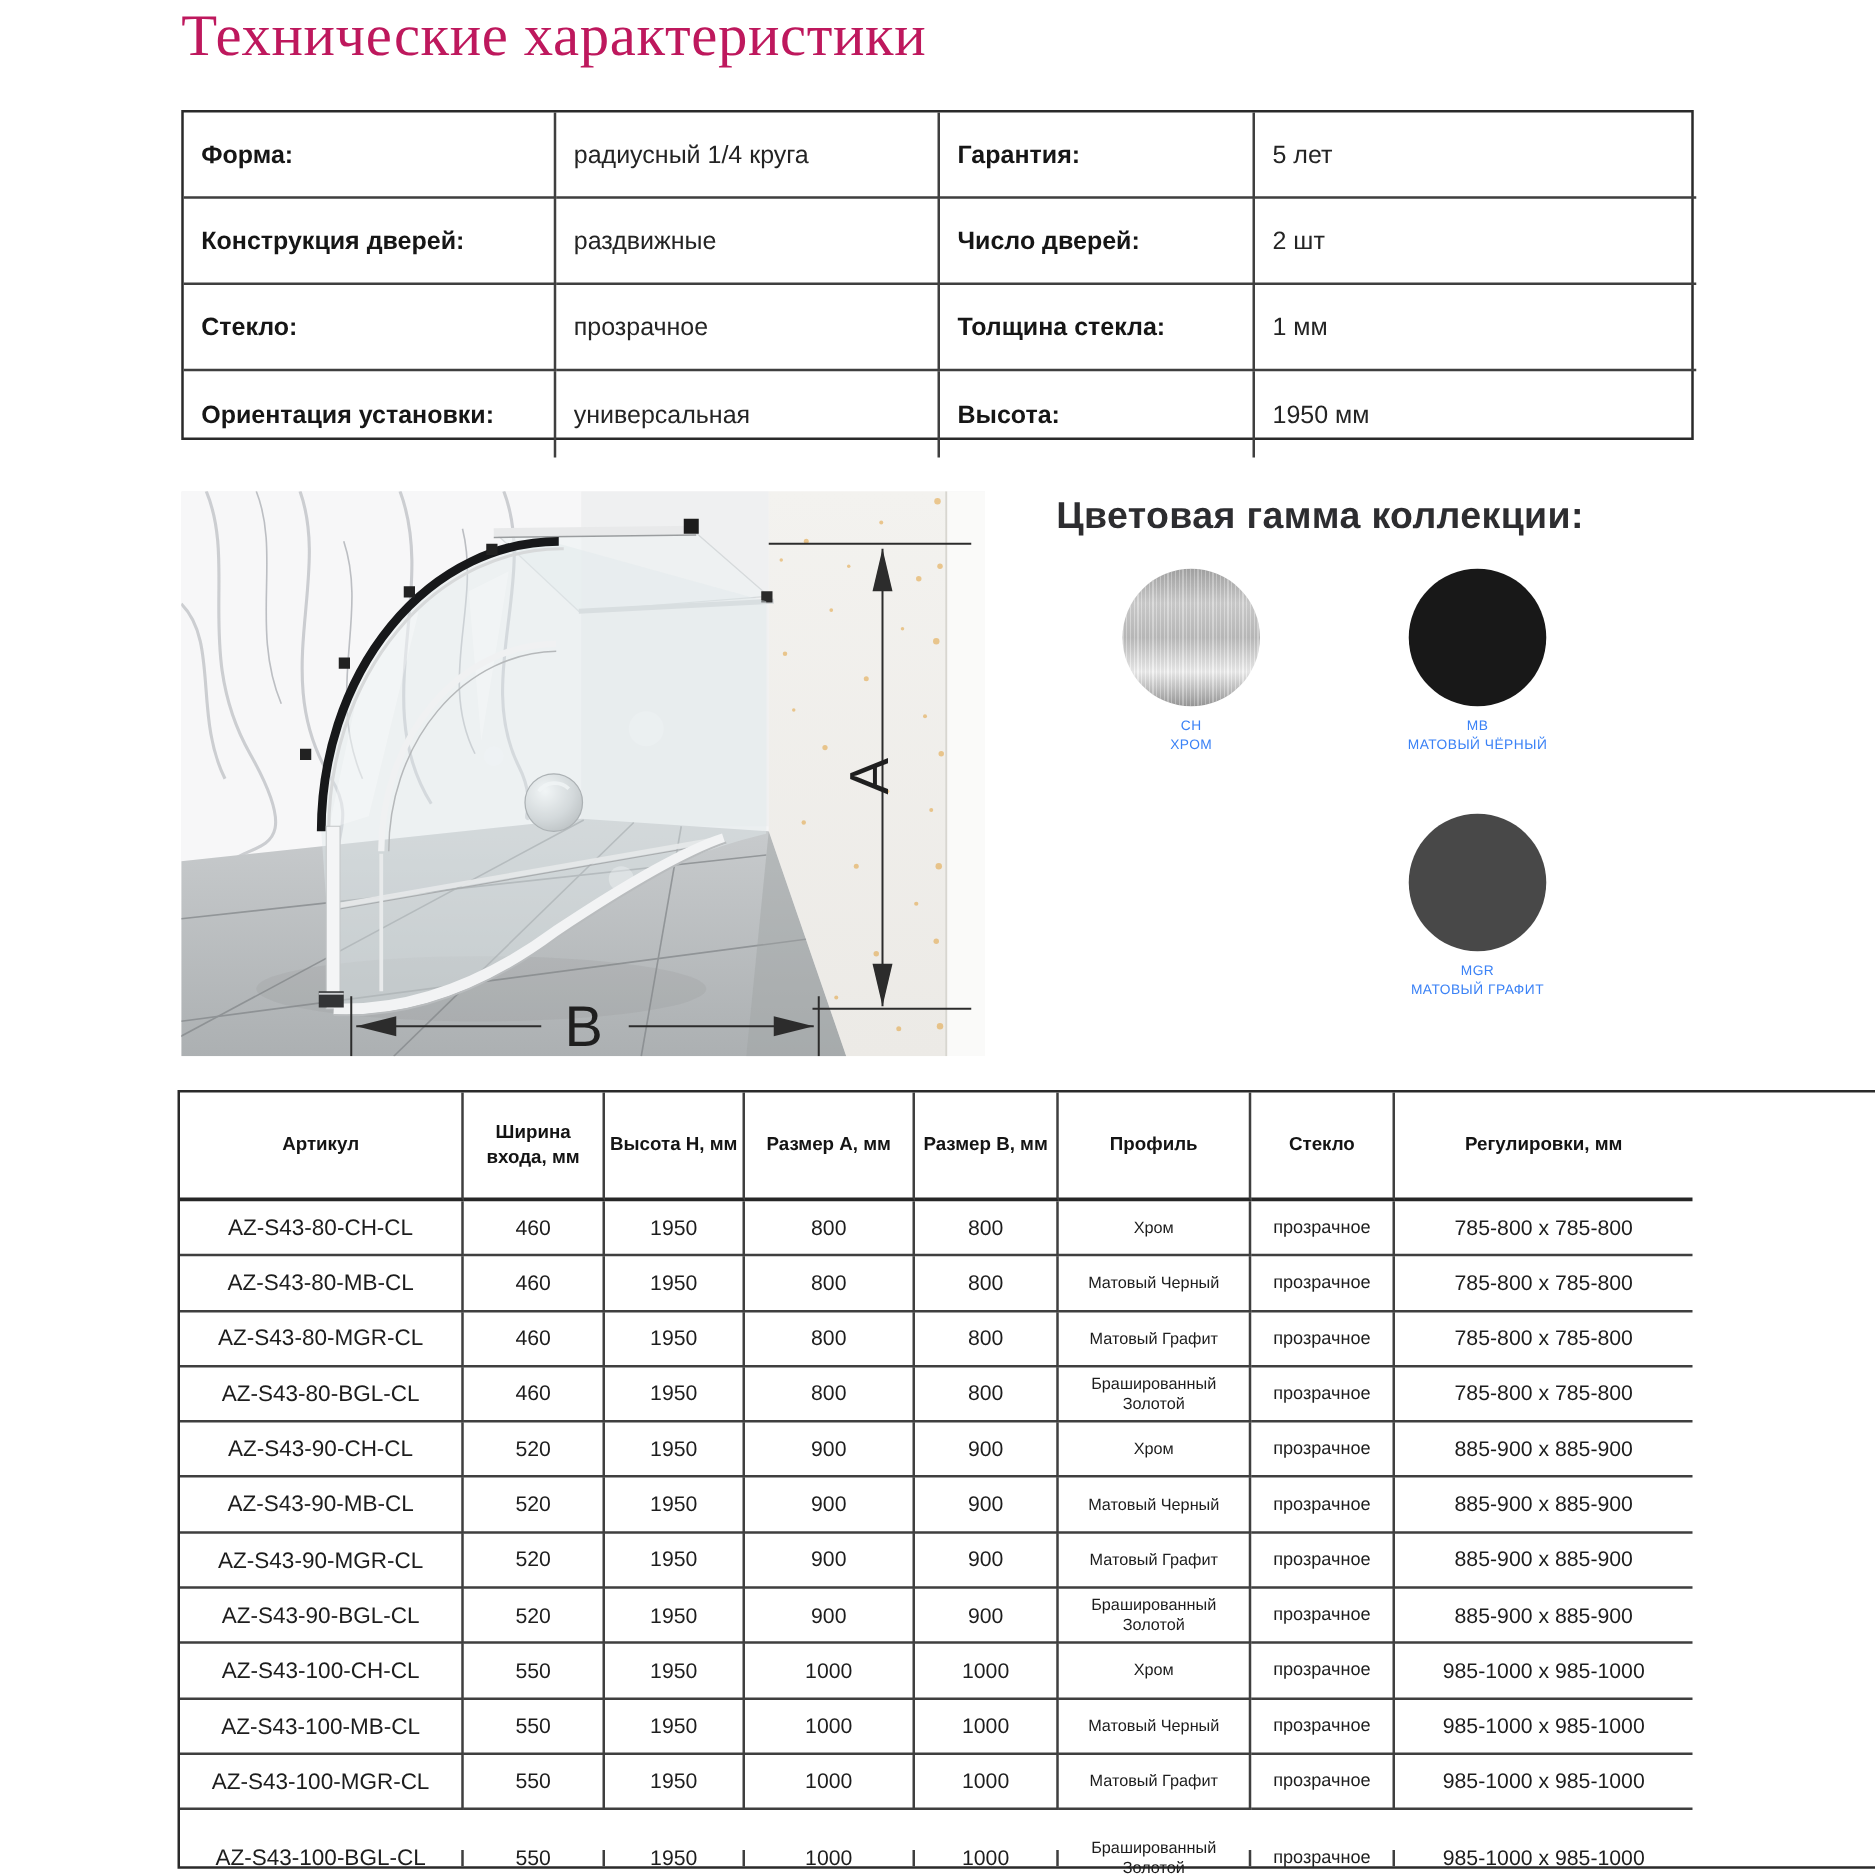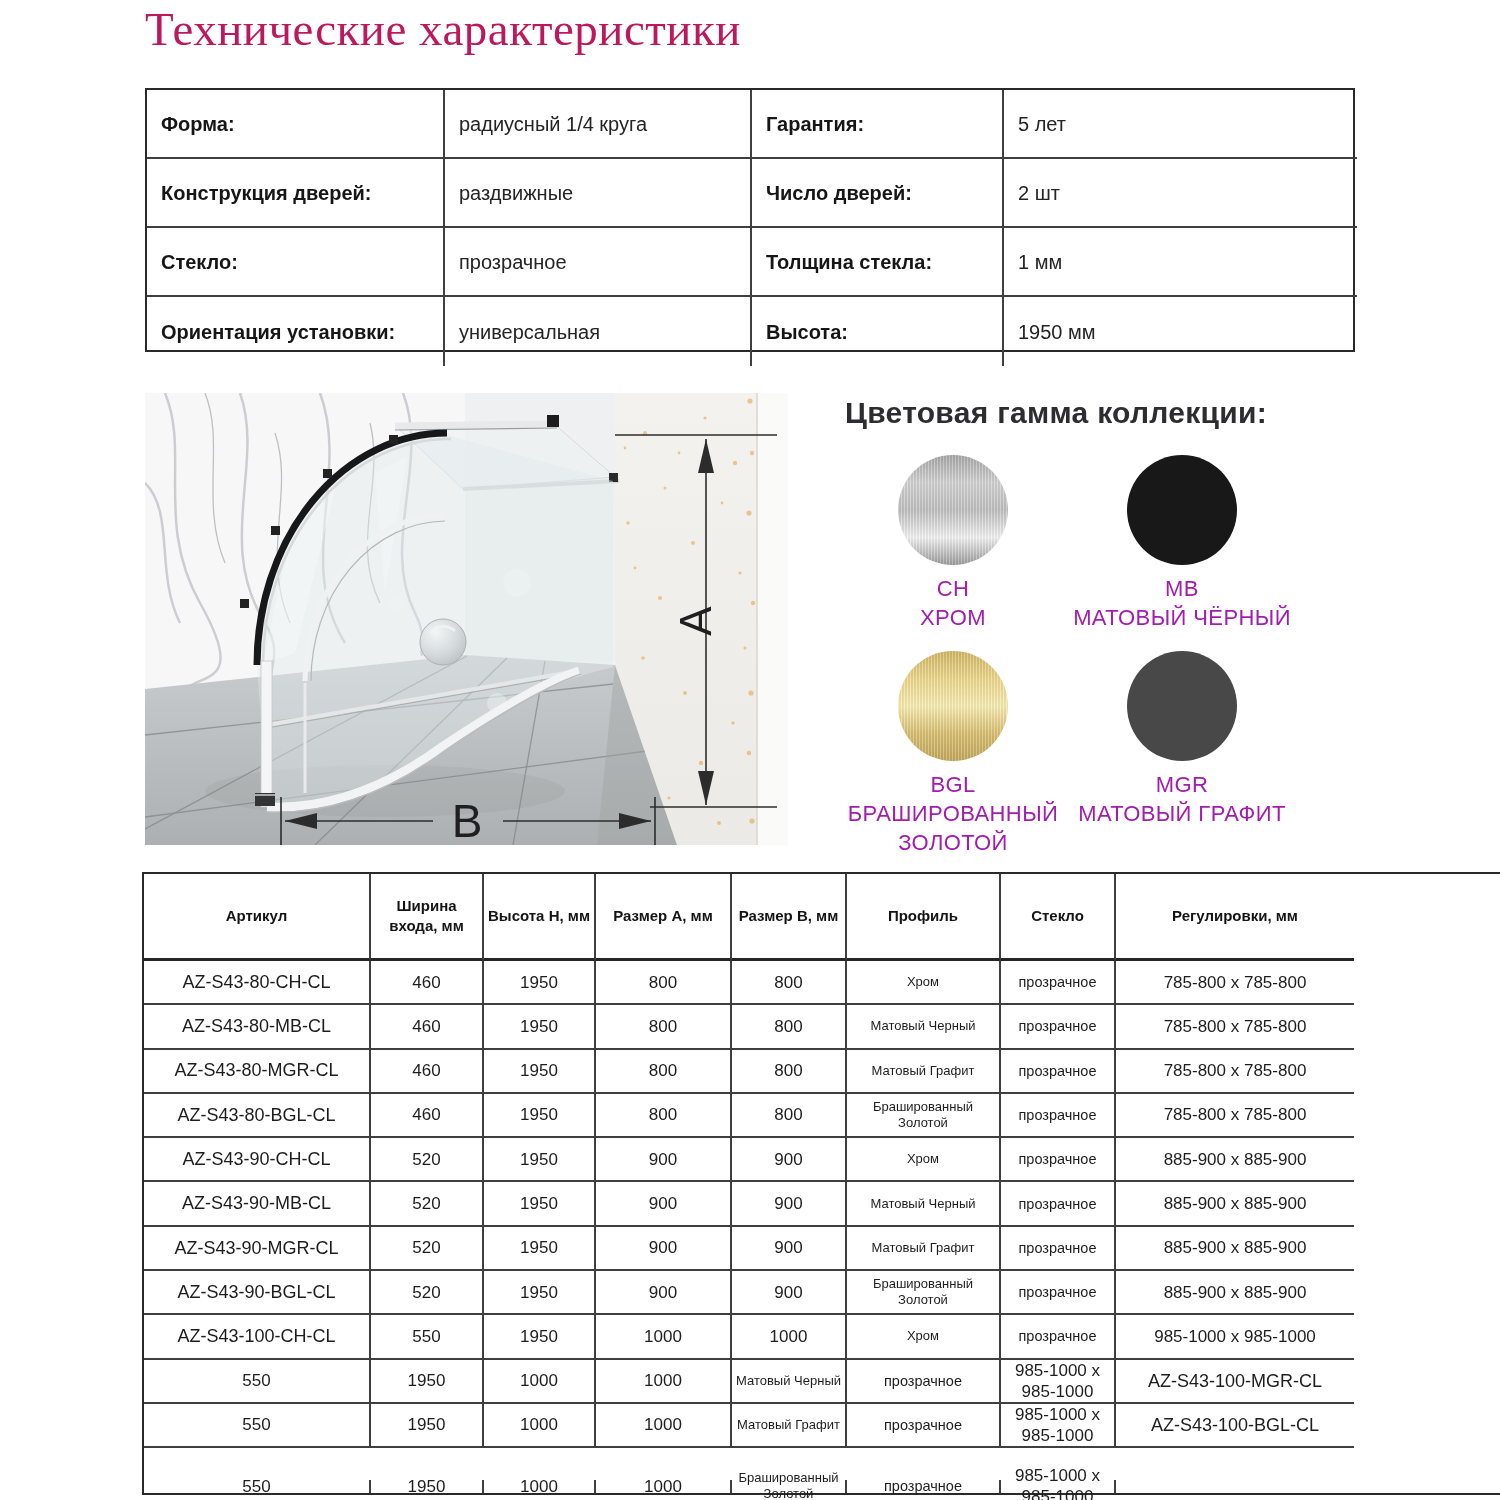--- a/index.html
+++ b/index.html
@@ -26,21 +26,21 @@
 
   
   .pal-head{position:absolute;left:845px;top:396px;font-size:30px;font-weight:700;color:#2d2d30;
             letter-spacing:.3px;}
   .swatch{position:absolute;width:230px;text-align:center;}
   .swatch.p0{left:838px;top:455px;} .swatch.p1{left:1067px;top:455px;}
   .swatch.p2{left:838px;top:651px;} .swatch.p3{left:1067px;top:651px;}
   .circle{width:110px;height:110px;border-radius:50%;margin:0 auto;position:relative;overflow:hidden;}
   .circle.brushed::after{content:'';position:absolute;inset:0;border-radius:50%;
       background:repeating-linear-gradient(90deg,rgba(255,255,255,.22) 0 1px,rgba(0,0,0,.05) 1px 3px);}
-  .sw-label{margin-top:9px;font-size:22px;color:#a21caf;letter-spacing:.4px;line-height:1.32;}
+  .sw-label{margin-top:9px;font-size:11px;color:#3b82f6;letter-spacing:.4px;line-height:1.32;}
 
   
   .ptable{position:absolute;left:142px;top:872px;width:1438px;
           display:grid;grid-template-columns:227px 113px 112px 136px 115px 154px 115px 238px;
           grid-template-rows:87px;grid-auto-rows:44.3px;
           border:2px solid #2a2a2a;box-sizing:border-box;}
   .cell{display:flex;align-items:center;justify-content:center;text-align:center;
         box-sizing:border-box;border-right:2px solid #3f3f3f;border-bottom:2px solid #3f3f3f;
         padding:0 3px;line-height:1.25;}
   .cell:nth-child(8n){border-right:none;}
@@ -228,27 +228,20 @@
       <div>ХРОМ</div>
     </div>
   </div>
   <div class="swatch p1">
     <div class="circle" style="background: rgb(24, 24, 24);"></div>
     <div class="sw-label">
       <div>MB</div>
       <div>МАТОВЫЙ ЧЁРНЫЙ</div>
     </div>
   </div>
-  <div class="swatch p2">
-    <div class="circle brushed" style="background: linear-gradient(rgb(210, 183, 104) 0%, rgb(236, 215, 140) 25%, rgb(246, 236, 178) 50%, rgb(217, 191, 114) 75%, rgb(195, 168, 92) 100%);"></div>
-    <div class="sw-label">
-      <div>BGL</div>
-      <div>БРАШИРОВАННЫЙ ЗОЛОТОЙ</div>
-    </div>
-  </div>
   <div class="swatch p3">
     <div class="circle" style="background: rgb(72, 72, 72);"></div>
     <div class="sw-label">
       <div>MGR</div>
       <div>МАТОВЫЙ ГРАФИТ</div>
     </div>
   </div>
 
   <div class="ptable" id="ptable">
     <div class="cell th">Артикул</div>
@@ -324,20 +317,21 @@
       <div class="cell td c6">прозрачное</div>
       <div class="cell td c7">885-900 x 885-900</div>
       <div class="cell td c0">AZ-S43-100-CH-CL</div>
       <div class="cell td c1">550</div>
       <div class="cell td c2">1950</div>
       <div class="cell td c3">1000</div>
       <div class="cell td c4">1000</div>
       <div class="cell td c5">Хром</div>
       <div class="cell td c6">прозрачное</div>
       <div class="cell td c7">985-1000 x 985-1000</div>
+      <div class="cell td c0">AZ-S43-100-MB-CL</div>
       <div class="cell td c1">550</div>
       <div class="cell td c2">1950</div>
       <div class="cell td c3">1000</div>
       <div class="cell td c4">1000</div>
       <div class="cell td c5">Матовый Черный</div>
       <div class="cell td c6">прозрачное</div>
       <div class="cell td c7">985-1000 x 985-1000</div>
       <div class="cell td c0">AZ-S43-100-MGR-CL</div>
       <div class="cell td c1">550</div>
       <div class="cell td c2">1950</div>

